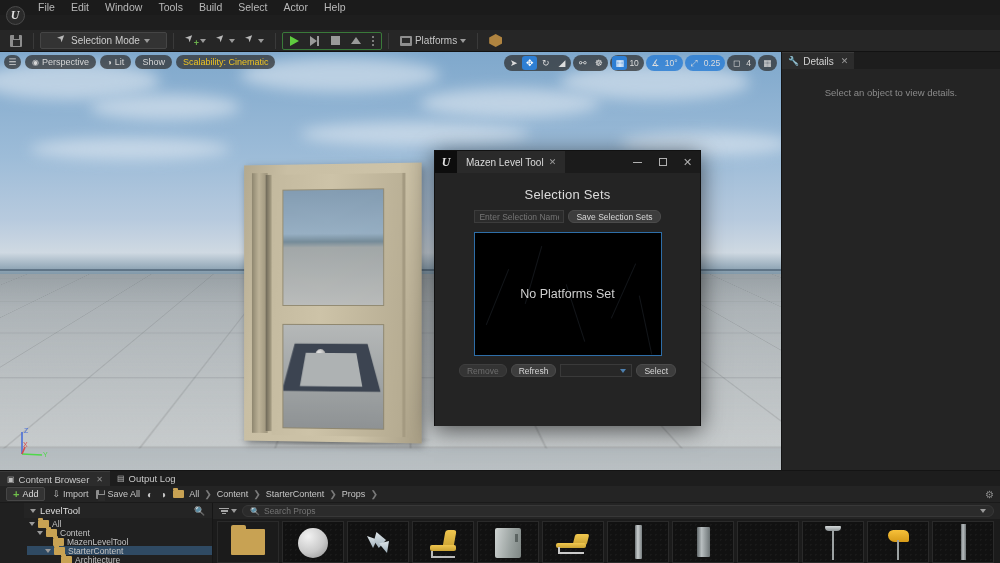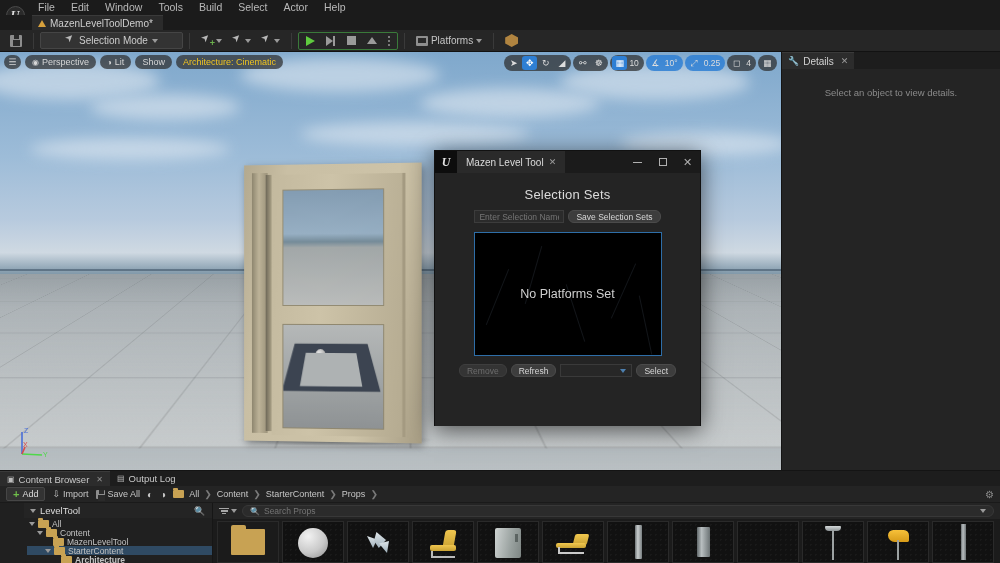--- a/index.html
+++ b/index.html
@@ -59,21 +59,21 @@
     border-bottom: 1px solid #121212;
   }
   .tb-btn {
     height: 18px; display: flex; align-items: center; gap: 3px;
     padding: 0 5px; border-radius: 2px; cursor: default; color: #c5c5c5;
     font-size: 10px;
   }
   .tb-combo {
     height: 17px; background: #333; border: 1px solid #454545;
     border-radius: 2px; display: flex; align-items: center; gap: 4px;
-    padding: 0 24px; font-size: 10px; color: #ccc;
+    padding: 0 16px; font-size: 10px; color: #ccc;
   }
   .tb-sep { width: 1px; height: 16px; background: #3a3a3a; margin: 0 6px; }
   .caret {
     width: 0; height: 0; border-left: 3px solid transparent;
     border-right: 3px solid transparent; border-top: 4px solid #9a9a9a;
   }
   .save-icon {
     width: 12px; height: 12px; background: #8d8d8d;
     position: relative; border-radius: 1px;
   }
@@ -456,26 +456,20 @@
       <div class="menu-item">Edit</div>
       <div class="menu-item">Window</div>
       <div class="menu-item">Tools</div>
       <div class="menu-item">Build</div>
       <div class="menu-item">Select</div>
       <div class="menu-item">Actor</div>
       <div class="menu-item">Help</div>
     </div>
   </div>
 
-  <div class="leveltabbar">
-    <div class="level-tab">
-      <div class="tri"></div>
-      <span>MazenLevelToolDemo*</span>
-    </div>
-  </div>
 
   <div class="toolbar">
     <div class="tb-btn" style="margin-left:5px;">
       <div class="save-icon"></div>
     </div>
     <div class="tb-sep"></div>
     <div class="tb-combo">
       <div class="cursor-ico"></div>
       <span>Selection Mode</span>
       <div class="caret"></div>
@@ -558,21 +552,21 @@
         <span>Perspective</span>
       </div>
       <div class="vp-pill">
         <span style="font-size:8px;">◑</span>
         <span>Lit</span>
       </div>
       <div class="vp-pill">
         <span>Show</span>
       </div>
       <div class="vp-pill scal">
-        <span>Architecture: Cinematic</span>
+        <span>Scalability: Cinematic</span>
       </div>
 
       <div class="vp-right">
         <div class="vp-grp">
           <div class="vp-ico">➤</div>
           <div class="vp-ico on">✥</div>
           <div class="vp-ico">↻</div>
           <div class="vp-ico">◢</div>
         </div>
         <div class="vp-grp">
@@ -737,21 +731,21 @@
           </div>
           <div class="tree-row" style="padding-left:26px;">
             <div class="folder-ico"></div>
             <span>MazenLevelTool</span>
           </div>
           <div class="tree-row sel" style="padding-left:18px;">
             <span class="tree-arrow"></span>
             <div class="folder-ico"></div>
             <span>StarterContent</span>
           </div>
-          <div class="tree-row" style="padding-left:34px;font-weight:bold;">
+          <div class="tree-row" style="padding-left:34px;">
             <div class="folder-ico"></div>
             <span>Architecture</span>
           </div>
         </div>
       </div>
 
       <div class="cb-assets">
         <div class="cb-search-row">
           <div style="display:flex;align-items:center;gap:2px;">
             <div class="filter-ico">

